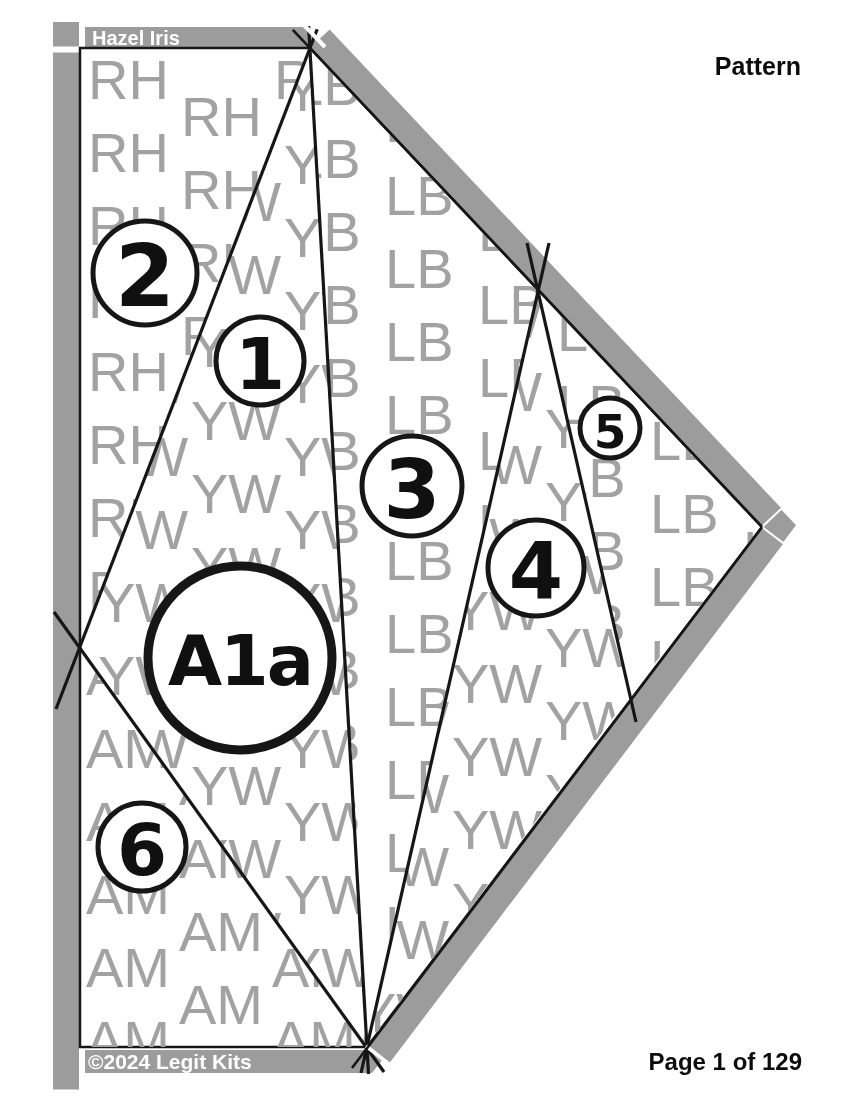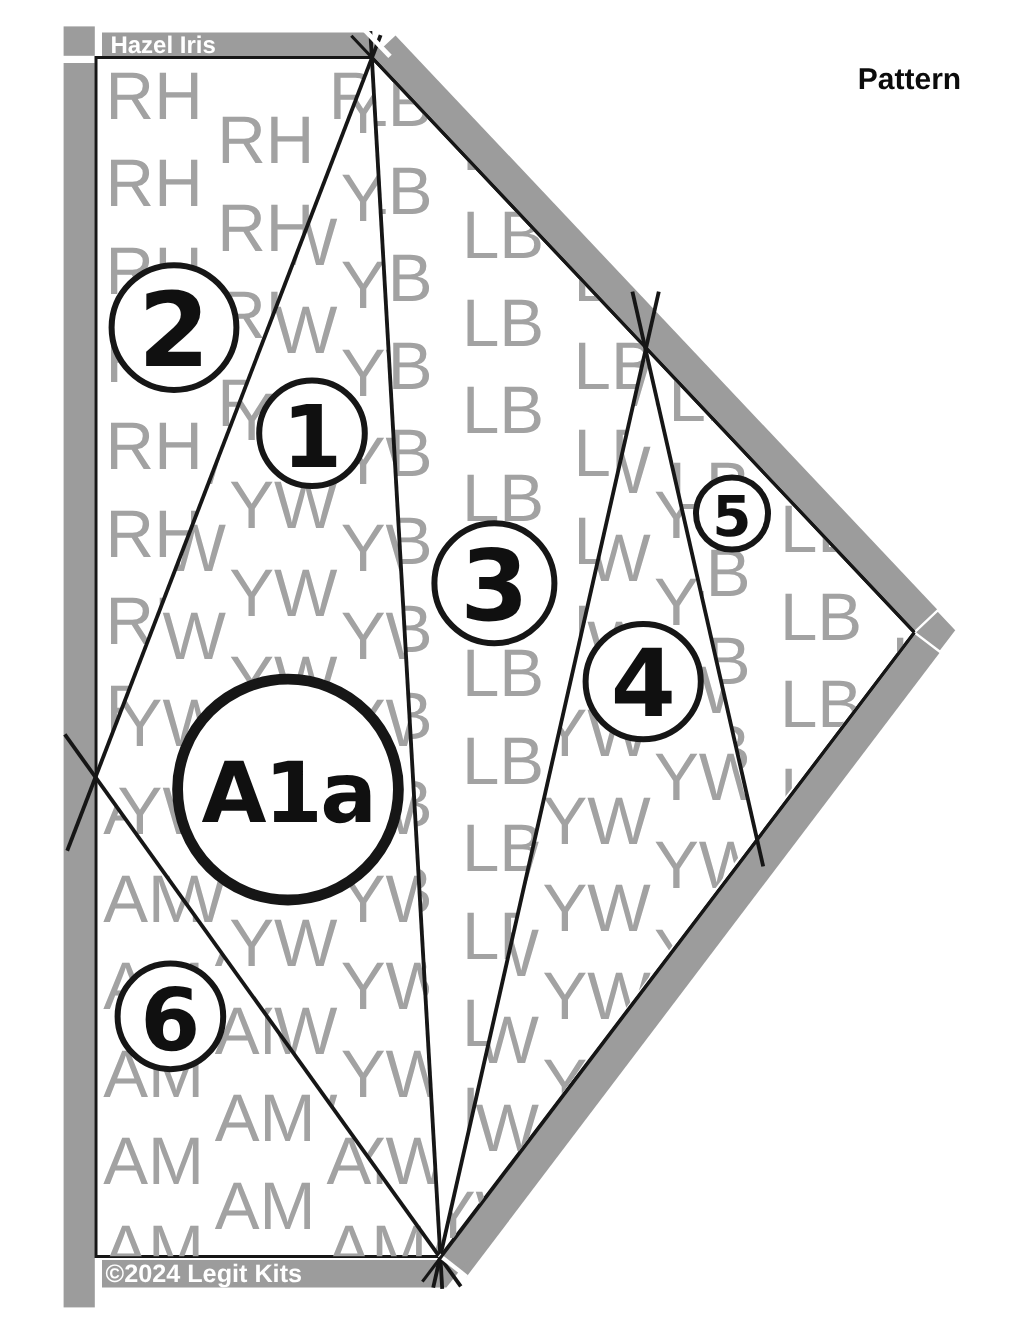--- a/index.html
+++ b/index.html
@@ -849,13 +849,14 @@
         <g>
           <circle cx="240" cy="658" r="92" class="piece-circle"></circle>
           <text x="240" y="661" class="piece-num" font-size="70">A1a</text>
         </g>
       </g>
   </svg>
 
   <div class="overlay hdr-title">Hazel Iris</div>
   <div class="overlay hdr-type">Pattern</div>
   <div class="overlay ftr-copy">©2024 Legit Kits</div>
+  <div class="overlay ftr-page">Page 1 of 129</div>
 </div>
 
 </body></html>

